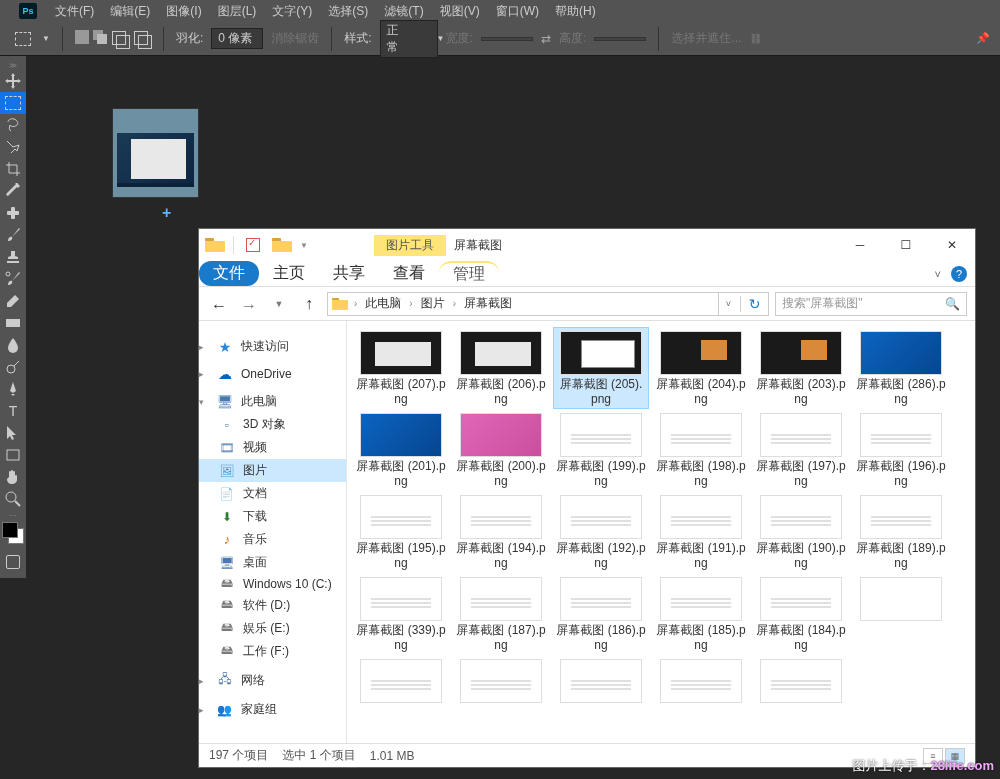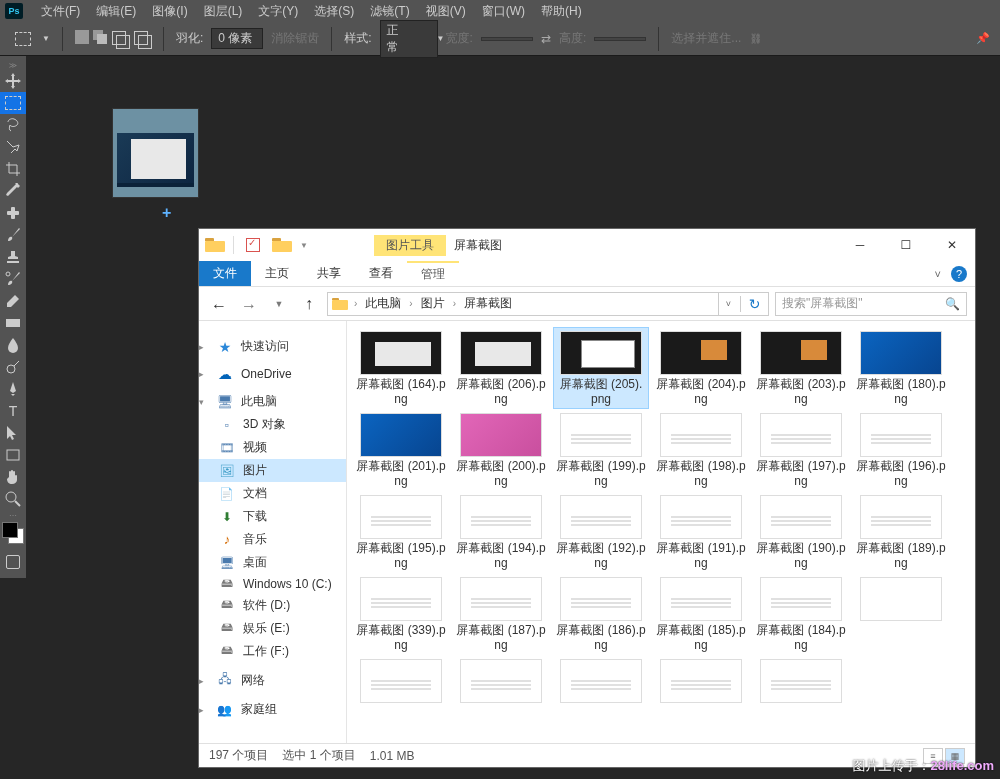--- a/index.html
+++ b/index.html
@@ -1,19 +1,19 @@
 <!DOCTYPE html>
 <html><head>
   <meta charset="utf-8">
   <style>
     * { margin: 0; padding: 0; box-sizing: border-box; font-family: "Microsoft YaHei", Arial, sans-serif; }
     body { width: 1000px; height: 779px; background: #262626; overflow: hidden; position: relative; }
     
     
-    .ps-menubar { height: 22px; background: #535353; display: flex; align-items: center; padding-left: 5px; }
+    .ps-menubar { height: 22px; background: #535353; display: flex; align-items: center; padding-left: 19px; }
     .ps-logo { width: 18px; height: 16px; background: #001d26; color: #31c5f0; font-size: 9px; font-weight: bold; display: flex; align-items: center; justify-content: center; border-radius: 2px; margin-right: 10px; }
     .ps-menu-item { color: #ccc; font-size: 12px; padding: 0 8px; cursor: pointer; }
     
     
     .ps-optionsbar { height: 34px; background: #535353; display: flex; align-items: center; padding-left: 14px; border-bottom: 1px solid #1a1a1a; gap: 8px; }
     .ps-opt-icon { width: 18px; height: 18px; color: #ccc; display: flex; align-items: center; justify-content: center; }
     .dotted-box { width: 16px; height: 14px; border: 1px dashed #ccc; }
     .ps-dropdown-arrow { color: #ccc; font-size: 8px; margin-left: 2px; }
     .opt-sep { width: 1px; height: 24px; background: #333; margin: 0 4px; }
     .opt-tool-group { display: flex; gap: 4px; }
@@ -67,21 +67,21 @@
     .qat-drop { color:#888; font-size:8px; }
     .ribbon-tab-group { display:flex; align-items:flex-end; margin-left:66px; }
     .contextual-group { text-align:center; }
     .ctx-label { background:#ffe477; color:#555; font-size:12px; padding: 2px 12px; }
     .win-controls { margin-left:auto; display:flex; }
     .win-btn { width:46px; height:30px; display:flex; align-items:center; justify-content:center; color:#333; font-size:12px; }
     .win-title { font-size:12px; color:#333; margin-left: 8px; }
     
     
     .ex-tabs { height: 26px; display:flex; align-items:stretch; border-bottom:1px solid #e0e0e0; }
-    .ex-tab { padding: 0 14px; font-size: 12px; color:#333; display:flex; align-items:center; cursor:pointer; }
+    .ex-tab { padding: 0 14px; font-size: 16px; color:#333; display:flex; align-items:center; cursor:pointer;border-radius:12px; }
     .ex-tab.file { background:#1979ca; color:#fff; }
     .ex-tab.ctx { color:#555; }
     .ex-tabs .spacer { flex:1; }
     .ex-help { padding: 0 8px; display:flex; align-items:center; gap:10px; }
     .ex-chevup { color:#666; font-size:11px; }
     .help-circle { width:16px; height:16px; border-radius:50%; background:#1979ca; color:#fff; font-size:11px; display:flex; align-items:center; justify-content:center; }
     
     
     .ex-addr { height: 34px; display:flex; align-items:center; padding: 0 8px; gap:6px; border-bottom:1px solid #e0e0e0; }
     .nav-btn { width:24px; height:24px; display:flex; align-items:center; justify-content:center; color:#7a7a7a; }
@@ -459,21 +459,21 @@
           <span class="nav-icon ico-home">👥</span>
           <span>家庭组</span>
         </div>
     </div>
     <div class="ex-files">
       <div class="file-grid" id="file-grid">
           <div class="file-item">
             <div class="thumb dark">
               <div class="th-inner"></div>
             </div>
-            <div class="file-name">屏幕截图 (164).png</div>
+            <div class="file-name">屏幕截图 (207).png</div>
           </div>
           <div class="file-item">
             <div class="thumb dark">
               <div class="th-inner"></div>
             </div>
             <div class="file-name">屏幕截图 (206).png</div>
           </div>
           <div class="file-item sel">
             <div class="thumb dark">
               <div class="th-exp"></div>
@@ -487,21 +487,21 @@
             <div class="file-name">屏幕截图 (204).png</div>
           </div>
           <div class="file-item">
             <div class="thumb dark">
               <div class="th-img"></div>
             </div>
             <div class="file-name">屏幕截图 (203).png</div>
           </div>
           <div class="file-item">
             <div class="thumb desktop"></div>
-            <div class="file-name">屏幕截图 (180).png</div>
+            <div class="file-name">屏幕截图 (286).png</div>
           </div>
           <div class="file-item">
             <div class="thumb desktop"></div>
             <div class="file-name">屏幕截图 (201).png</div>
           </div>
           <div class="file-item">
             <div class="thumb photo"></div>
             <div class="file-name">屏幕截图 (200).png</div>
           </div>
           <div class="file-item">

